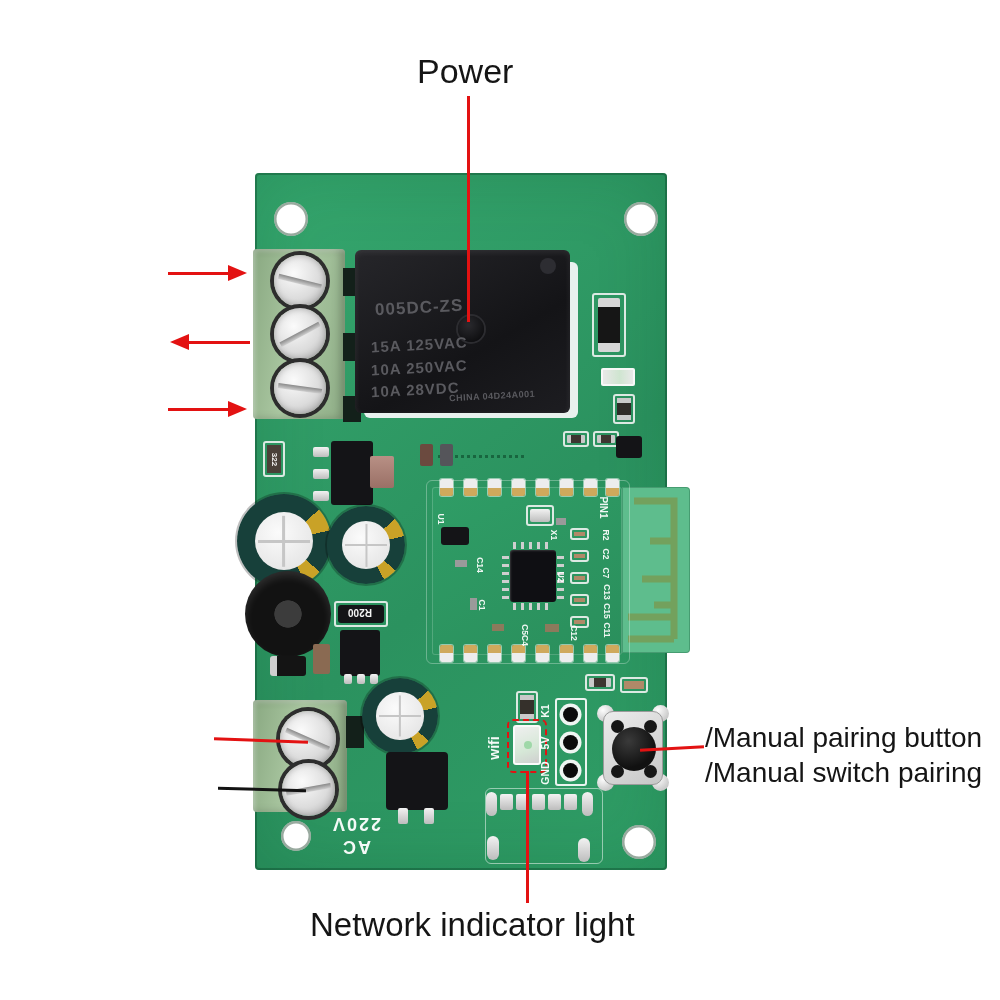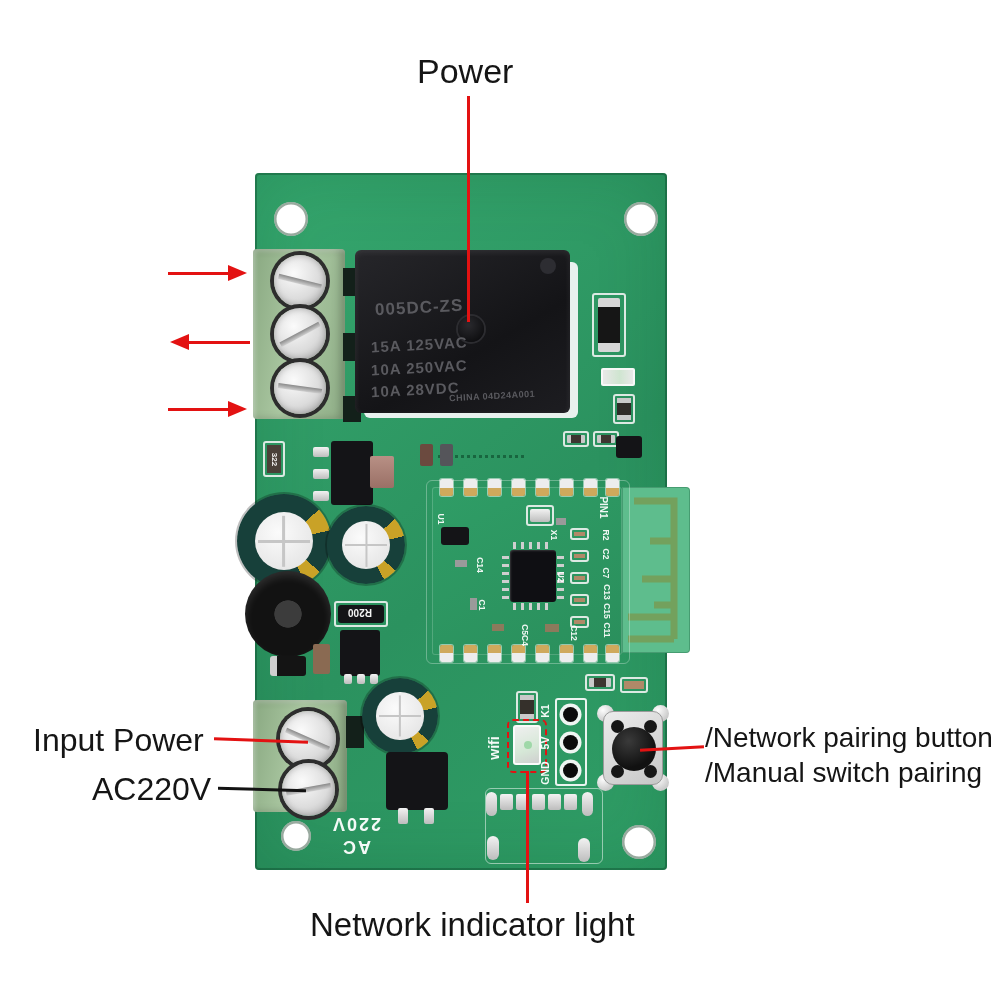--- a/index.html
+++ b/index.html
@@ -288,25 +288,23 @@
   <div class="rline" style="left:467px;top:96px;width:3px;height:226px"></div>
 
 
   <div class="rline" style="left:168px;top:272px;width:62px;height:3px"></div>
   <div class="tri" style="left:228px;top:265px;border-top:8px solid transparent;border-bottom:8px solid transparent;border-left:19px solid #e31212"></div>
   <div class="rline" style="left:188px;top:341px;width:62px;height:3px"></div>
   <div class="tri" style="left:170px;top:334px;border-top:8px solid transparent;border-bottom:8px solid transparent;border-right:19px solid #e31212"></div>
   <div class="rline" style="left:168px;top:408px;width:62px;height:3px"></div>
   <div class="tri" style="left:228px;top:401px;border-top:8px solid transparent;border-bottom:8px solid transparent;border-left:19px solid #e31212"></div>
 
-  <div class="lbl" style="left:33px;top:722px;font-size:32px">Input Power</div>
   <div class="rline" style="left:214px;top:739px;width:94px;height:3px;transform:rotate(2deg)"></div>
-  <div class="lbl" style="left:92px;top:771px;font-size:32px">AC220V</div>
   <div class="kline" style="left:218px;top:788px;width:88px;height:3px;transform:rotate(1.5deg)"></div>
 
   <div class="rline" style="left:640px;top:747px;width:64px;height:3px;transform:rotate(-3deg)"></div>
-  <div class="lbl" style="left:705px;top:722px;font-size:28px">/Network pairing button</div>
+  <div class="lbl" style="left:705px;top:722px;font-size:28px">/Manual pairing button</div>
   <div class="lbl" style="left:705px;top:757px;font-size:28px">/Manual switch pairing</div>
 
   <div class="rline" style="left:526px;top:771px;width:3px;height:132px"></div>
   <div class="lbl" style="left:310px;top:906px;font-size:33px">Network indicator light</div>
 
 </div>
 
 </body></html>

